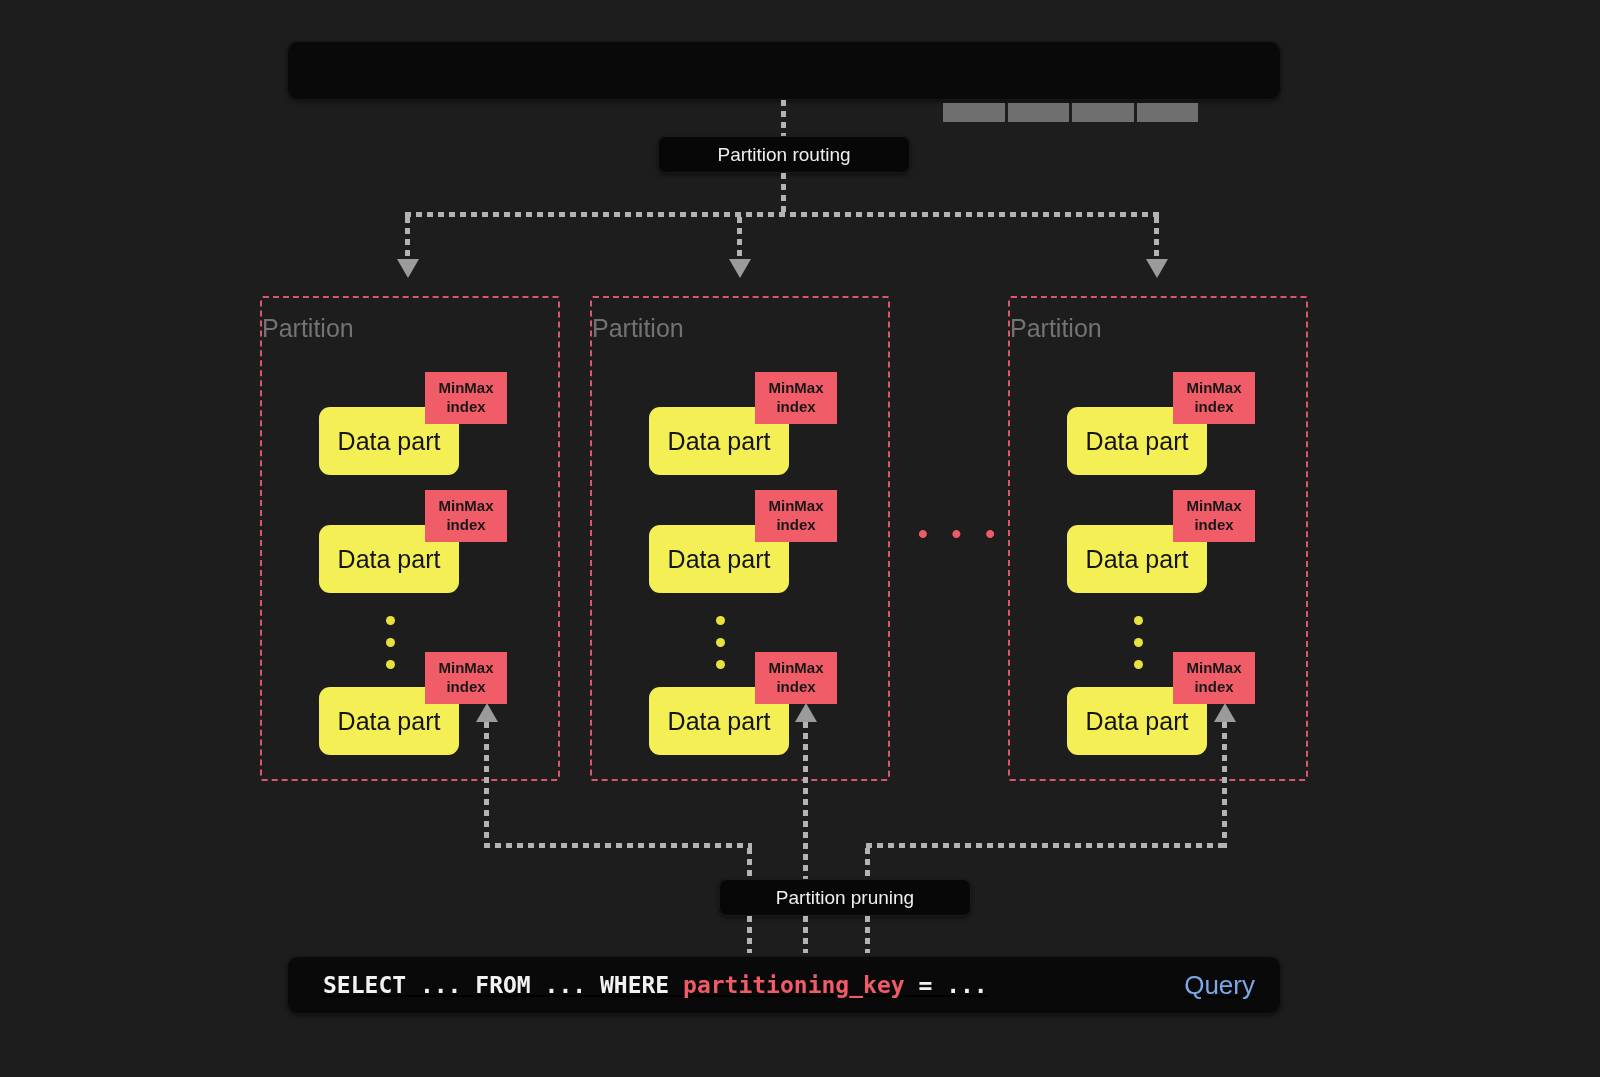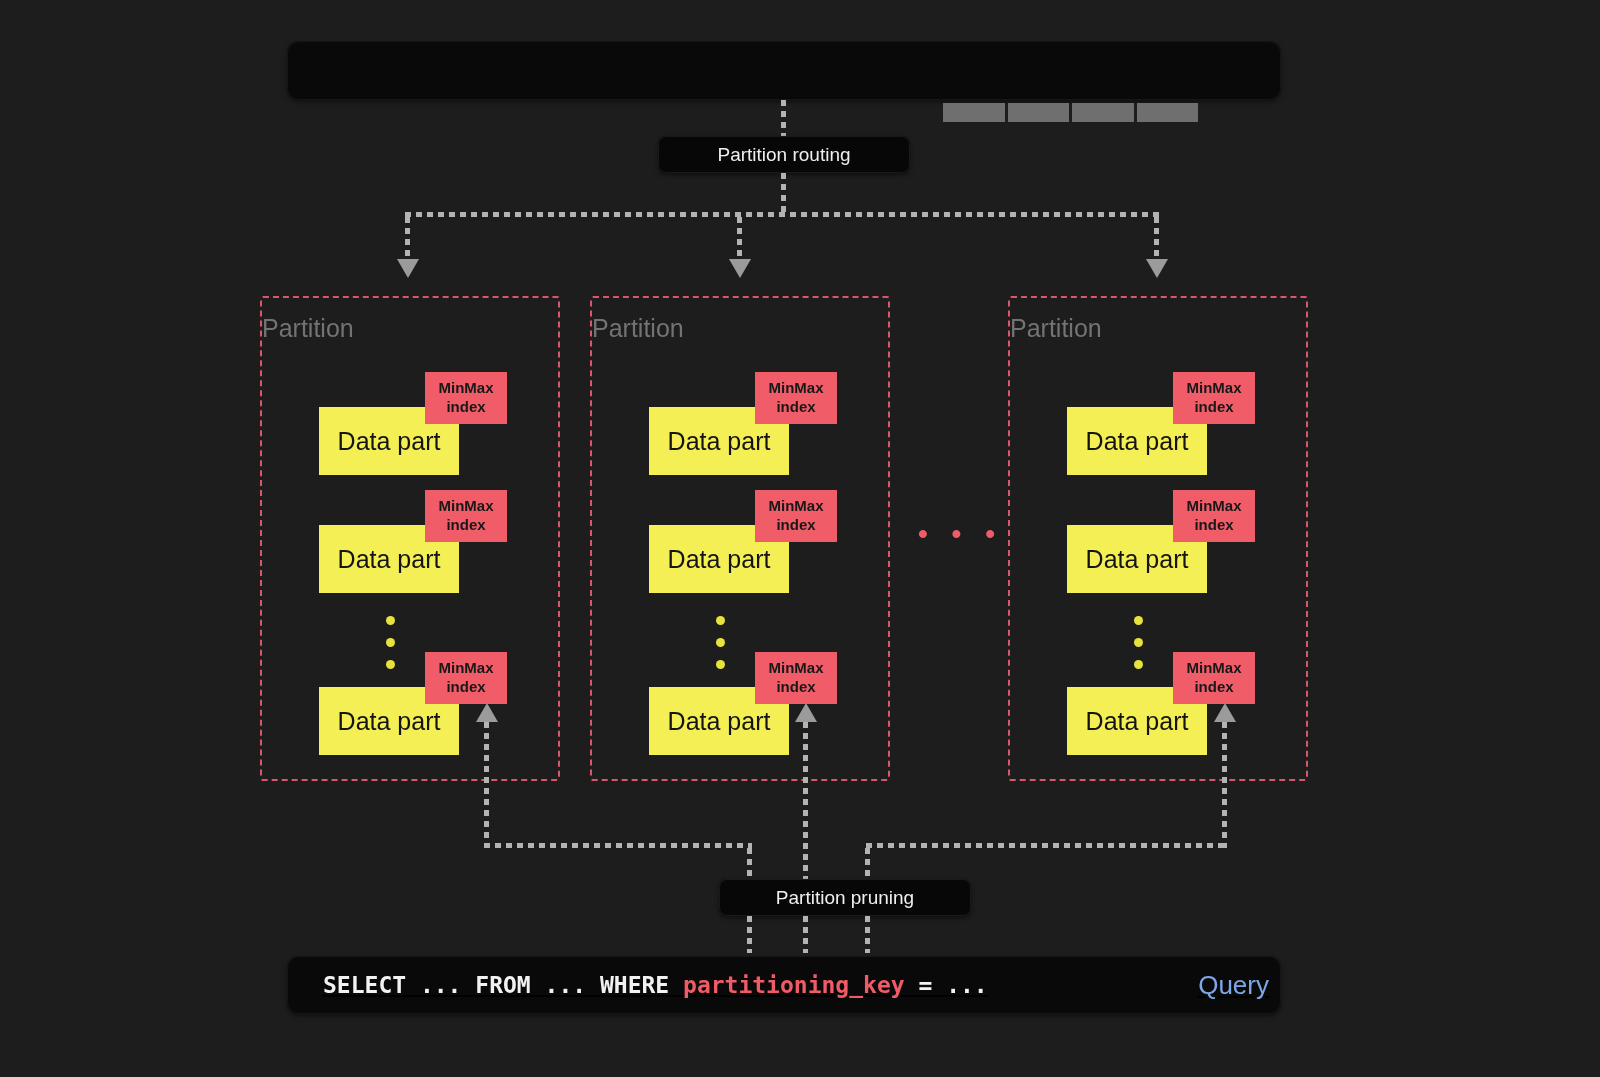--- a/index.html
+++ b/index.html
@@ -32,35 +32,35 @@
   .arrow-down{position:absolute;width:0;height:0;border-left:11px solid transparent;border-right:11px solid transparent;border-top:19px solid #9b9b9b;}
   .arrow-up{position:absolute;width:0;height:0;border-left:11px solid transparent;border-right:11px solid transparent;border-bottom:19px solid #9b9b9b;}
   .partition{
     position:absolute;top:296px;width:300px;height:485px;
     border:2px dashed #d9566b;border-radius:3px;box-sizing:border-box;
   }
   .p1{left:260px;} .p2{left:590px;} .p3{left:1008px;}
   .partition-title{position:absolute;top:16px;left:0;width:100%;color:#737373;font-size:25px;}
   .datapart{
     position:absolute;left:57px;width:140px;height:68px;background:#f3ef55;color:#141414;
-    font-size:25px;display:flex;align-items:center;justify-content:center;z-index:1;
+    font-size:25px;display:flex;align-items:center;justify-content:center;z-index:1;border-radius:11px;
   }
   .dp1{top:109px;} .dp2{top:227px;} .dp3{top:389px;}
   .tag{
     position:absolute;left:163px;width:82px;height:52px;background:#f05c68;color:#181818;
     font-size:15px;font-weight:600;display:flex;align-items:center;justify-content:center;
     text-align:center;line-height:1.25;z-index:2;padding:7px 5px;box-sizing:border-box;
   }
   .tg1{top:74px;} .tg2{top:192px;} .tg3{top:354px;}
   .vdots{position:absolute;left:124px;top:318px;display:flex;flex-direction:column;gap:13px;}
   .vdots span{width:9px;height:9px;border-radius:50%;background:#e8e23f;}
   .ellipsis{position:absolute;left:918px;top:518px;color:#ef5b66;font-size:28px;font-weight:bold;letter-spacing:8px;white-space:nowrap;}
   .query-text{margin-left:36px;font-family:"DejaVu Sans Mono", monospace;font-size:23px;color:#f2f2f2;font-weight:bold;white-space:pre;}
   .query-key{color:#ef5b66;}
-  .query-label{margin-left:auto;margin-right:12px;color:#7da7e8;font-size:26px;font-family:"Liberation Sans", sans-serif;}
+  .query-label{margin-left:auto;margin-right:26px;color:#7da7e8;font-size:26px;font-family:"Liberation Sans", sans-serif;}
 </style>
 </head>
 <body>
 
 <div class="bar top-bar">
   <div class="cells">
     <div class="cell"></div>
     <div class="cell"></div>
     <div class="cell"></div>
     <div class="cell"></div>

